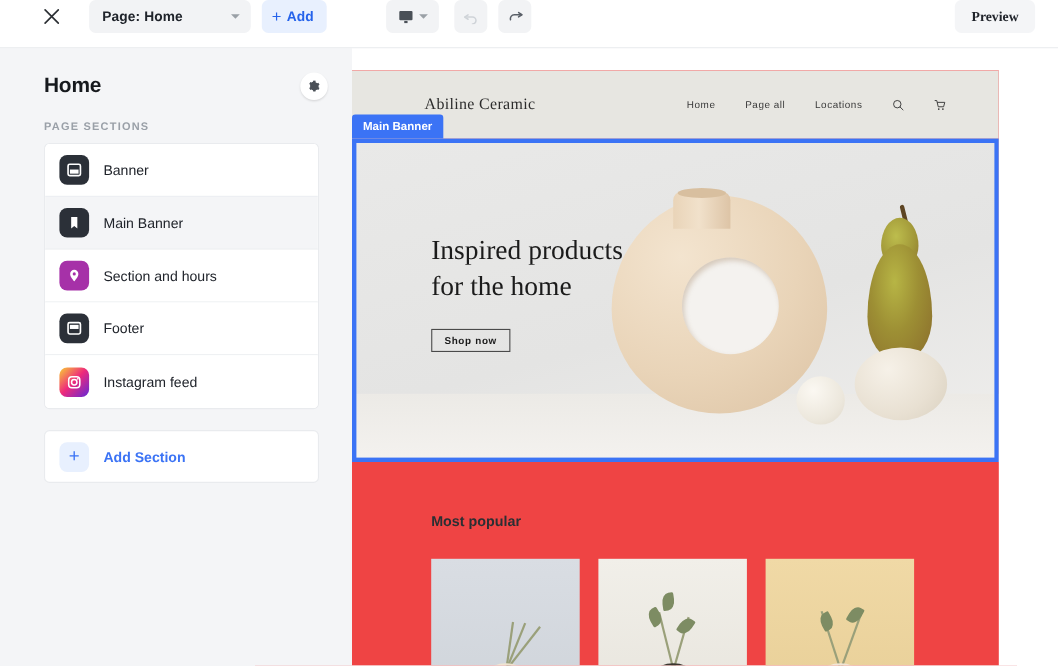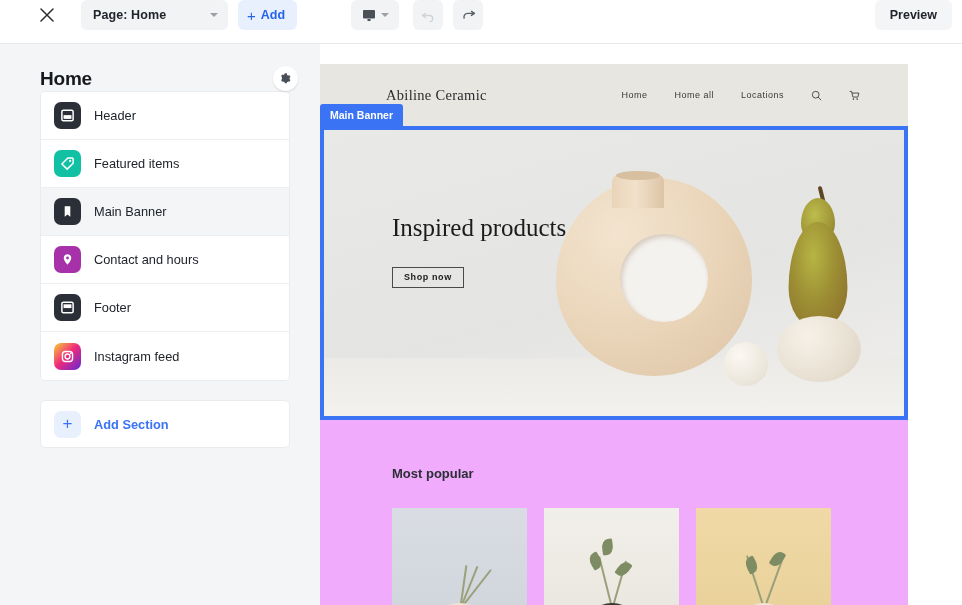--- a/index.html
+++ b/index.html
@@ -51,22 +51,22 @@
   .tb-sq {
     height: 30px; border-radius: 6px; background: #f2f3f5;
     display: flex; align-items: center; justify-content: center;
     cursor: pointer;
   }
   .device-btn { width: 48px; gap: 5px; }
   .icon-btn { width: 30px; margin-left: 7px; }
   .icon-btn.first { margin-left: 11px; }
 
   .tb-right {
-    margin-left: auto; padding-right: 10px;
-    display: flex; align-items: center; gap: 9px;
+    margin-left: auto; padding-right: 21px;
+    display: flex; align-items: center; gap: 9px; font-family: Liberation Serif, serif;
   }
   .preview-btn {
     height: 30px; padding: 0 15px; border-radius: 6px;
     background: #f4f5f7; color: #20242b;
     font-size: 12.5px; font-weight: 600;
     display: flex; align-items: center; cursor: pointer;
   }
   .publish-btn {
     height: 30px; padding: 0 17px; border-radius: 6px;
     background: #3b73f5; color: #ffffff;
@@ -140,21 +140,21 @@
   
   .canvas {
     position: absolute; left: 320px; top: 44px;
     width: 642px; height: 561px;
     background: #ffffff;
     overflow: hidden;
   }
   .site {
     position: absolute; left: 0; top: 20px;
     width: 588px; height: 541px;
-    background: #f0abfc;
+    background: #ef4444;
     overflow: hidden;
   }
   .site-header {
     height: 62px; background: #e7e6e1;
     display: flex; align-items: center; padding: 0 48px 0 66px;
   }
   .brand {
     font-family: "Liberation Serif", serif;
     font-size: 14.5px; color: #2c2c2c; letter-spacing: .3px;
   }
@@ -329,60 +329,52 @@
 
 <div class="sidebar">
   <div class="side-head">
     <span class="side-title">Home</span>
     <span class="gear-btn">
       <svg width="11" height="11" viewBox="0 0 16 16">
           <path fill="#4a5057" d="M8 5.2A2.8 2.8 0 1 0 8 10.8 2.8 2.8 0 0 0 8 5.2zm0 4.3A1.5 1.5 0 1 1 8 6.5a1.5 1.5 0 0 1 0 3zM14 8c0-.4 0-.8-.1-1.2l1.3-1-1.5-2.6-1.6.6c-.6-.5-1.2-.8-1.9-1L9.9.2H6.9l-.3 1.6c-.7.2-1.3.5-1.9 1l-1.6-.6L1.6 4.8l1.3 1C2.8 6.2 2.8 6.6 2.8 8s0 .8.1 1.2l-1.3 1 1.5 2.6 1.6-.6c.6.5 1.2.8 1.9 1l.3 1.6h3l.3-1.6c.7-.2 1.3-.5 1.9-1l1.6.6 1.5-2.6-1.3-1c.1-.4.1-.8.1-1.2z"></path>
         </svg>
     </span>
   </div>
+  <div class="side-sub">PAGE SECTIONS</div>
 
   <div class="sec-card">
 
     <div class="sec-row">
       <span class="sec-ico" style="background:#2b3038">
         <svg width="15" height="15" viewBox="0 0 16 16">
             <rect x="2" y="2.5" width="12" height="11" rx="1.6" fill="none" stroke="#fff" stroke-width="1.6"></rect>
             <rect x="3.8" y="7.6" width="8.4" height="4" fill="#fff"></rect>
           </svg>
       </span>
-      <span class="sec-lbl">Header</span>
-    </div>
-
-    <div class="sec-row">
-      <span class="sec-ico" style="background:#12c1a4">
-        <svg width="15" height="15" viewBox="0 0 16 16">
-            <path d="M8.4 2.2H13a1 1 0 0 1 1 1v4.5L7.6 14 2 8.5 8.4 2.2z" fill="none" stroke="#fff" stroke-width="1.6" stroke-linejoin="round"></path>
-            <circle cx="10.8" cy="5.3" r="1.2" fill="#fff"></circle>
-          </svg>
-      </span>
-      <span class="sec-lbl">Featured items</span>
-    </div>
+      <span class="sec-lbl">Banner</span>
+    </div>
+
 
     <div class="sec-row selected">
       <span class="sec-ico" style="background:#2b3038">
         <svg width="15" height="15" viewBox="0 0 16 16">
             <path d="M5 2.5h6v11l-3-2.4-3 2.4v-11z" fill="#fff"></path>
           </svg>
       </span>
       <span class="sec-lbl">Main Banner</span>
     </div>
 
     <div class="sec-row">
       <span class="sec-ico" style="background:#a631a8">
         <svg width="15" height="15" viewBox="0 0 16 16">
             <path d="M8 2.4c-2.2 0-4 1.8-4 4 0 2.9 4 7.2 4 7.2s4-4.3 4-7.2c0-2.2-1.8-4-4-4z" fill="#fff"></path>
             <circle cx="8" cy="6.4" r="1.5" fill="#a631a8"></circle>
           </svg>
       </span>
-      <span class="sec-lbl">Contact and hours</span>
+      <span class="sec-lbl">Section and hours</span>
     </div>
 
 
     <div class="sec-row">
       <span class="sec-ico" style="background:#2b3038">
         <svg width="15" height="15" viewBox="0 0 16 16">
             <rect x="2" y="2.5" width="12" height="11" rx="1.6" fill="none" stroke="#fff" stroke-width="1.6"></rect>
             <rect x="3.8" y="4.6" width="8.4" height="4" fill="#fff"></rect>
           </svg>
       </span>
@@ -412,21 +404,21 @@
 
 </div>
 
 <div class="canvas">
   <div class="site">
 
     <div class="site-header">
       <span class="brand">Abiline Ceramic</span>
       <div class="site-nav">
         <span class="nav-lnk">Home</span>
-        <span class="nav-lnk">Home all</span>
+        <span class="nav-lnk">Page all</span>
         <span class="nav-lnk">Locations</span>
         <span class="nav-ico">
           <svg width="11" height="11" viewBox="0 0 14 14">
               <circle cx="6" cy="6" r="4.3" fill="none" stroke="#3a3a3a" stroke-width="1.1"></circle>
               <path d="M9.2 9.2 L12.6 12.6" stroke="#3a3a3a" stroke-width="1.1" stroke-linecap="round"></path>
             </svg>
         </span>
         <span class="nav-ico">
           <svg width="11" height="11" viewBox="0 0 14 14">
               <path d="M1.4 1.8h1.9l1.7 7.2h6.2l1.4-5.1H4.2" fill="none" stroke="#3a3a3a" stroke-width="1.1" stroke-linejoin="round" stroke-linecap="round"></path>
@@ -448,20 +440,21 @@
         <div class="vase-neck"></div>
         <div class="vase-hole"></div>
         <div class="pear-stem"></div>
         <div class="pear-top"></div>
         <div class="pear"></div>
         <div class="egg-big"></div>
         <div class="egg-small"></div>
 
         <div class="banner-copy">
           <div class="banner-h">Inspired products</div>
+          <div class="banner-h">for the home</div>
           <div class="shop-now">Shop now</div>
         </div>
       </div>
     </div>
 
     <div class="popular">
       <div class="pop-title">Most popular</div>
       <div class="pop-grid">
         <div class="pop-card pc1">
           <div class="stem" style="height:46px;bottom:34px;transform:translateX(-50%) rotate(22deg)"></div>

